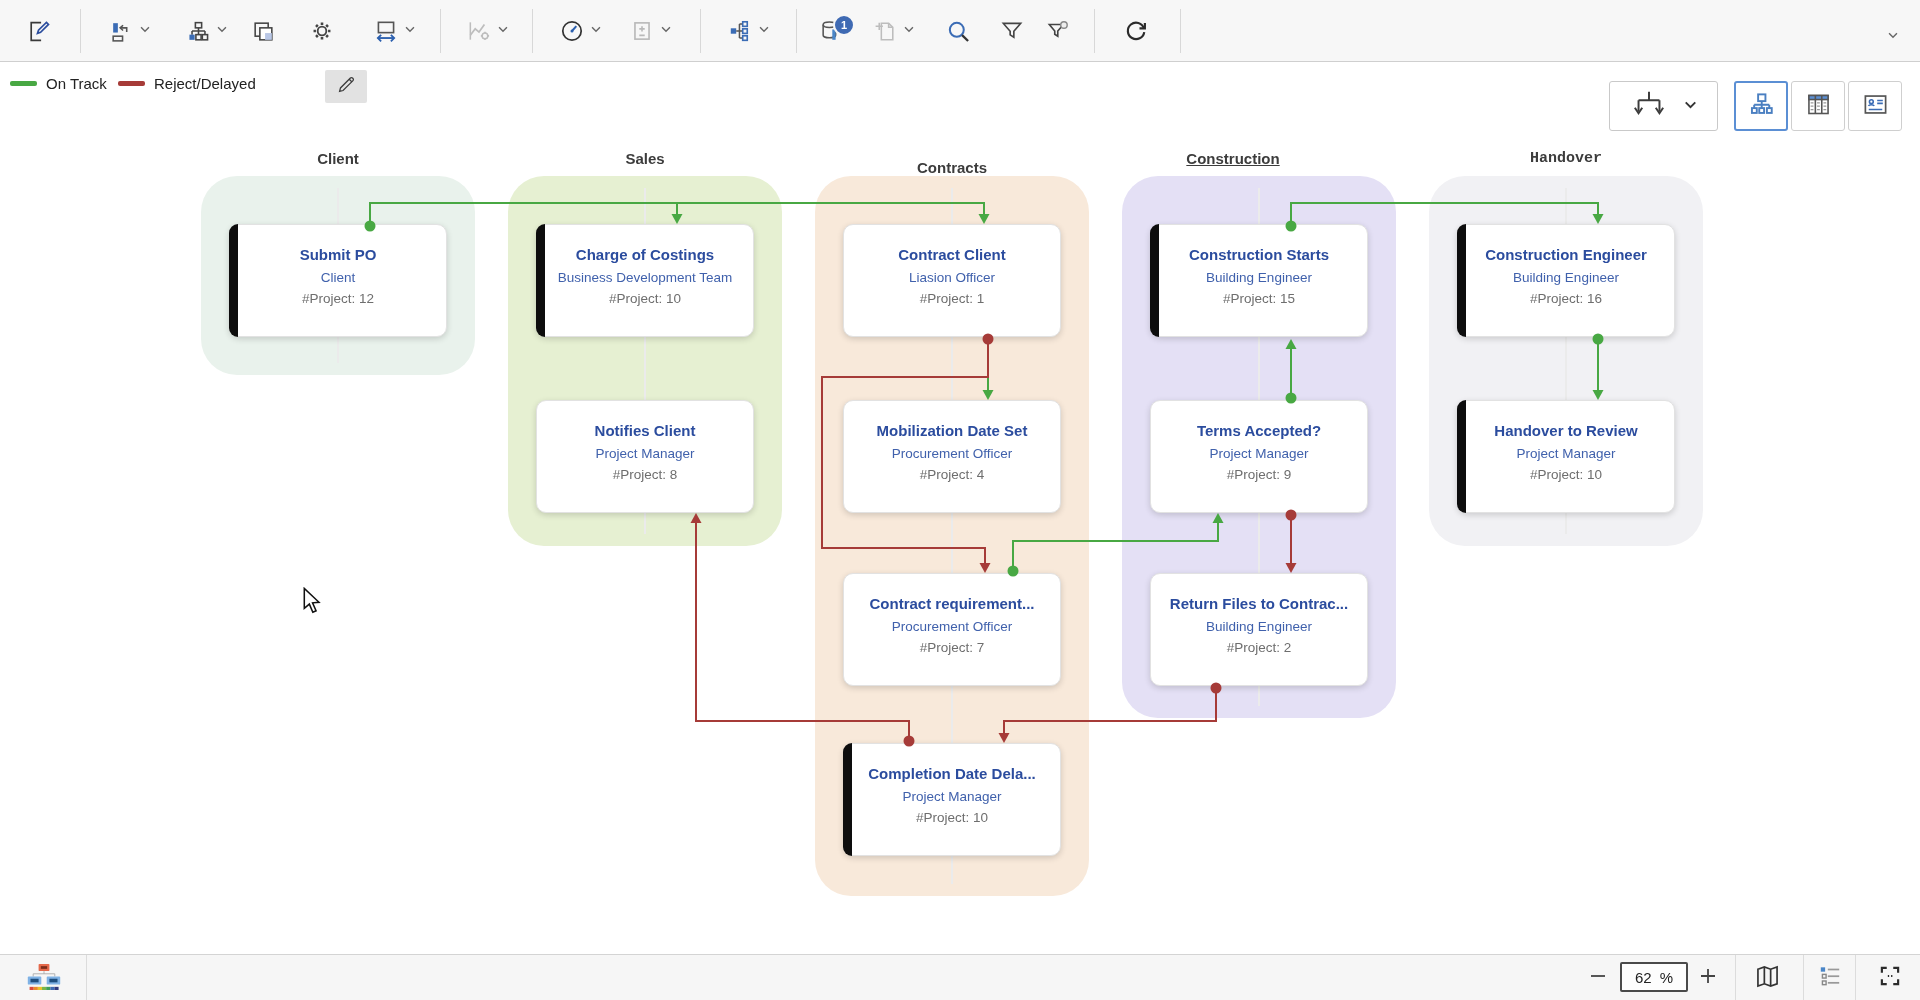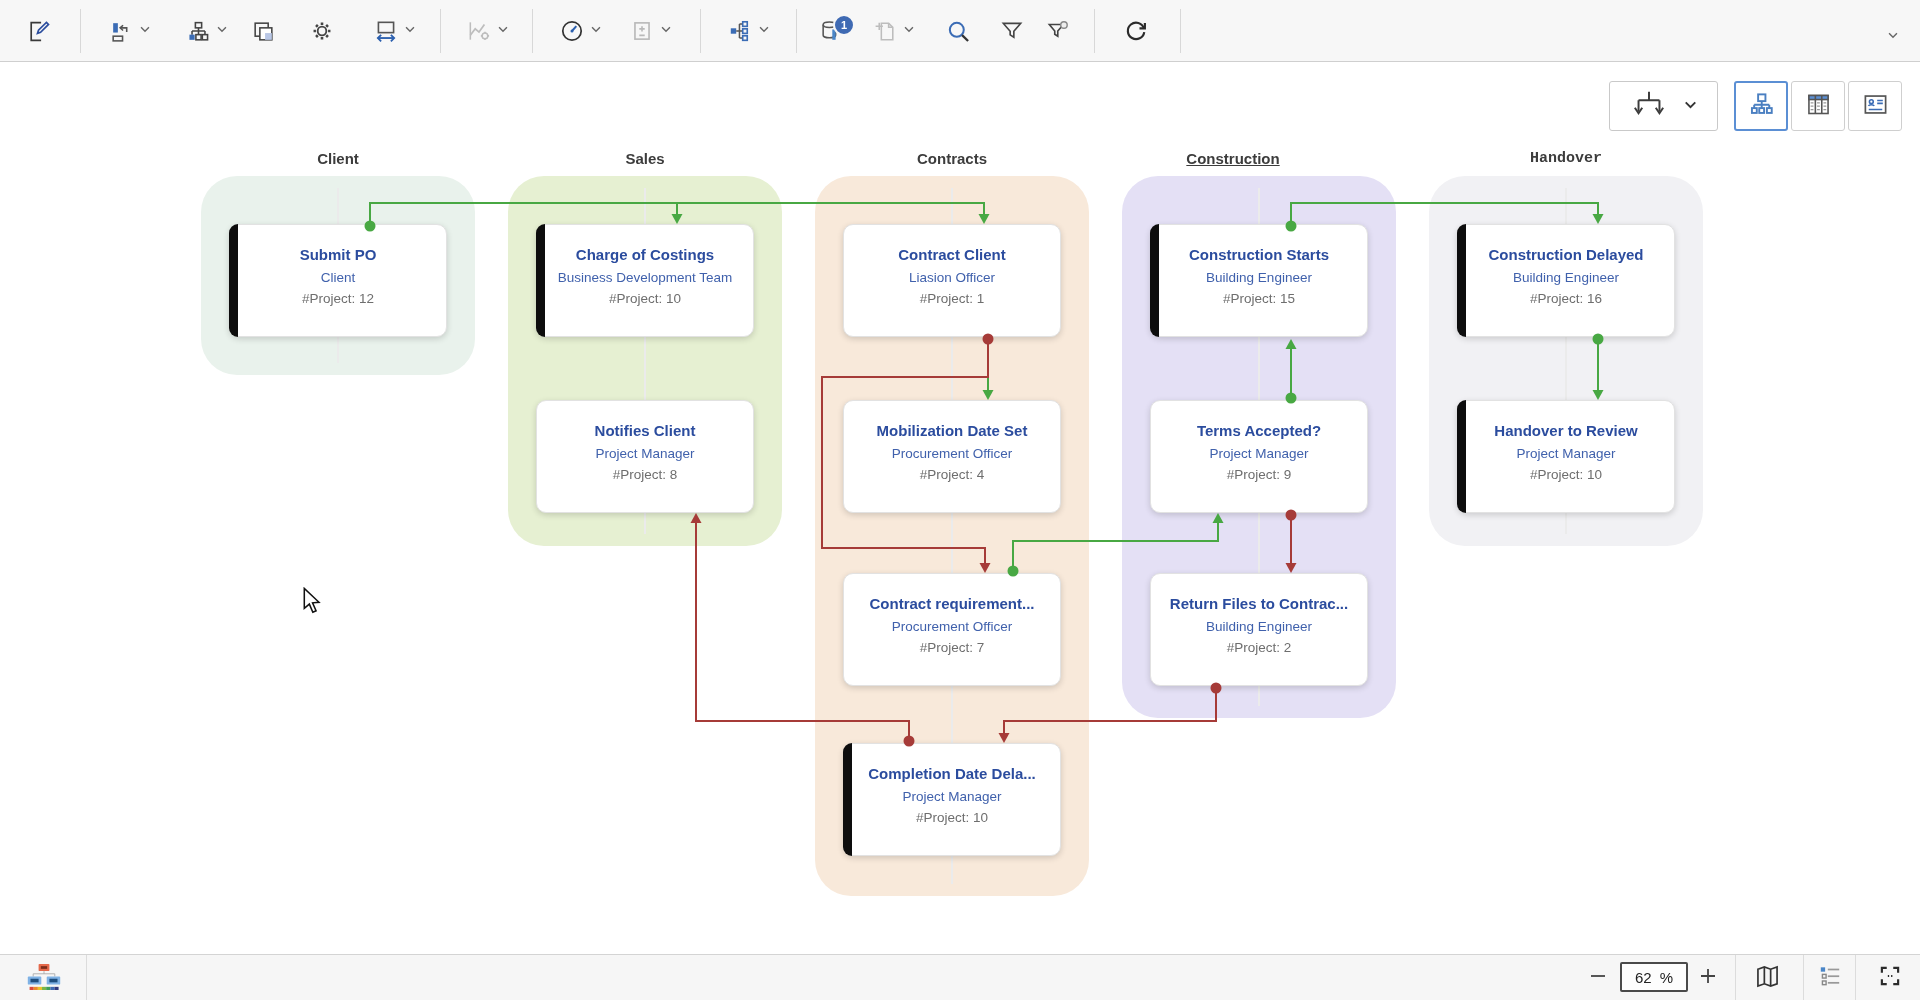--- a/index.html
+++ b/index.html
@@ -235,20 +235,36 @@
             <path d="M20.2 4.5v5h-5" fill="none" stroke="#2b2b2b" stroke-width="2"></path>
           </svg>
         </span>
       </div>
       <div class="tb-sep" style="left: 1180px;"></div>
     </div>
   <div class="tb-overflow" id="tbOverflow"><svg viewBox="0 0 16 16" width="14" height="14">
         <path d="M3.5 6l4.5 4.5L12.5 6" fill="none" stroke="#666" stroke-width="1.6"></path>
       </svg></div>
 
+  <div class="legend" id="legendBar">
+    <div class="legend-edit" id="legendEdit">
+        <span><svg viewBox="0 0 24 24" width="22" height="22">
+            <path d="M5 19l1-3.8L16.8 4.4a1.6 1.6 0 0 1 2.3 0l.5.5a1.6 1.6 0 0 1 0 2.3L8.8 18z" fill="none" stroke="#3c3c3c" stroke-width="1.4"></path>
+            <path d="M15.5 5.7l2.8 2.8" stroke="#3c3c3c" stroke-width="1.4"></path>
+          </svg></span>
+      </div>
+  <div class="legend-item" style="left: 10px;">
+        <span class="swatch" style="background:#48a843"></span>
+        <span>On Track</span>
+      </div>
+      <div class="legend-item" style="left: 118px;">
+        <span class="swatch" style="background:#a63b38"></span>
+        <span>Reject/Delayed</span>
+      </div>
+    </div>
 
   <div class="vc-drop" id="vcDrop">
       <span><svg viewBox="0 0 34 26" width="42" height="32">
           <path d="M17 3v7M17 10H8.5M17 10h8.5M8.5 10v9M25.5 10v9" fill="none" stroke="#3c3c3c" stroke-width="1.6"></path>
           <path d="M5.5 16l3 4.5 3-4.5M22.5 16l3 4.5 3-4.5" fill="none" stroke="#3c3c3c" stroke-width="1.6"></path>
         </svg></span>
       <span><svg viewBox="0 0 16 16" width="17" height="17">
           <path d="M3.5 6l4.5 4.5L12.5 6" fill="none" stroke="#333" stroke-width="1.8"></path>
         </svg></span>
     </div>
@@ -284,21 +300,21 @@
 
   <div id="diagram">
       <div class="lane-bg" style="left: 201px; top: 176px; width: 274px; height: 199px; background: rgb(233, 242, 236);"></div>
       <div class="guide" style="left: 337px; top: 188px; height: 175px;"></div>
       <div class="lane-label" style="left: 338px;">Client</div>
       <div class="lane-bg" style="left: 508px; top: 176px; width: 274px; height: 370px; background: rgb(230, 240, 210);"></div>
       <div class="guide" style="left: 644px; top: 188px; height: 346px;"></div>
       <div class="lane-label" style="left: 645px;">Sales</div>
       <div class="lane-bg" style="left: 815px; top: 176px; width: 274px; height: 720px; background: rgb(248, 233, 218);"></div>
       <div class="guide" style="left: 951px; top: 188px; height: 696px;"></div>
-      <div class="lane-label" style="left: 952px;">Contracts</div>
+      <div class="lane-label" style="left: 952px; margin-top: 9px;">Contracts</div>
       <div class="lane-bg" style="left: 1122px; top: 176px; width: 274px; height: 542px; background: rgb(228, 224, 245);"></div>
       <div class="guide" style="left: 1258px; top: 188px; height: 518px;"></div>
       <div class="lane-label" style="left: 1233px; text-decoration: underline;">Construction</div>
       <div class="lane-bg" style="left: 1429px; top: 176px; width: 274px; height: 370px; background: rgb(241, 241, 244);"></div>
       <div class="guide" style="left: 1565px; top: 188px; height: 346px;"></div>
       <div class="lane-label" style="left: 1566px; font-family: Liberation Mono, monospace;">Handover</div>
       <div class="node" style="left: 229px; top: 224px;">
         <div class="bar"></div>
         <div class="node-title">Submit PO</div>
         <div class="node-sub">Client</div>
@@ -347,21 +363,21 @@
         <div class="node-sub">Project Manager</div>
         <div class="node-proj">#Project: 9</div>
       </div>
       <div class="node" style="left: 1150px; top: 573px;">
         <div class="node-title">Return Files to Contrac...</div>
         <div class="node-sub">Building Engineer</div>
         <div class="node-proj">#Project: 2</div>
       </div>
       <div class="node" style="left: 1457px; top: 224px;">
         <div class="bar"></div>
-        <div class="node-title">Construction Delayed</div>
+        <div class="node-title">Construction Engineer</div>
         <div class="node-sub">Building Engineer</div>
         <div class="node-proj">#Project: 16</div>
       </div>
       <div class="node" style="left: 1457px; top: 400px;">
         <div class="bar"></div>
         <div class="node-title">Handover to Review</div>
         <div class="node-sub">Project Manager</div>
         <div class="node-proj">#Project: 10</div>
       </div>
       <svg class="edges" width="1920" height="1000">

